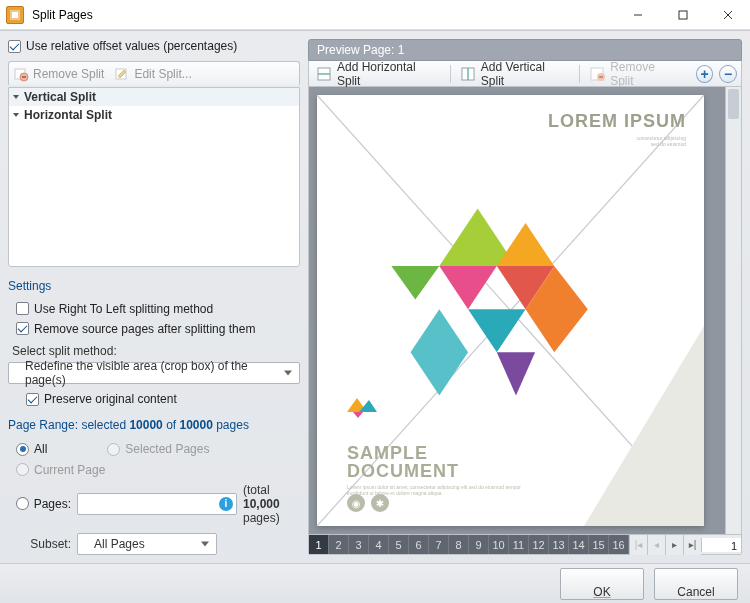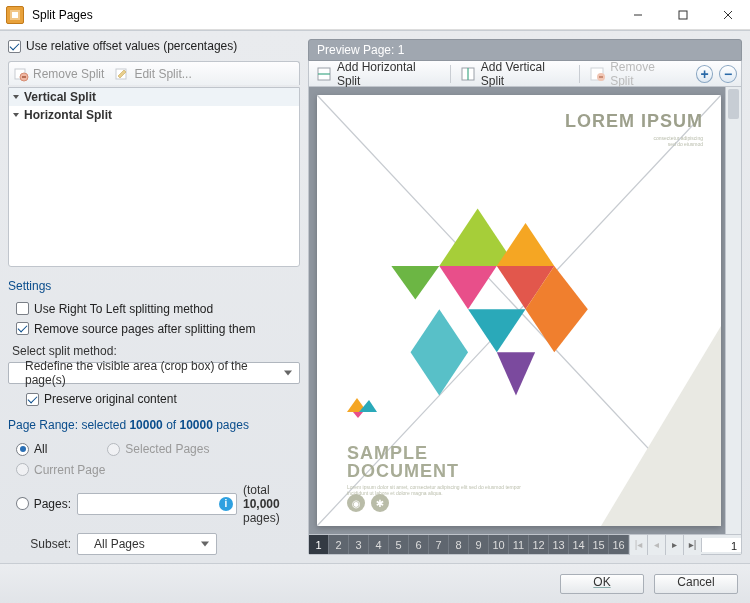--- a/index.html
+++ b/index.html
@@ -51,37 +51,37 @@
 
   
   .prev-header { background:#a0a7b0; color:#fff; font-size:12px; padding:3px 8px; border-radius:3px 3px 0 0; border:1px solid #8e959e;}
   .prev-toolbar { height:26px; background:linear-gradient(#fdfdfe,#e9edf1); border:1px solid #c0c5cc; border-top:none; display:flex; align-items:center; padding:0 4px; gap:6px;}
   .pbtn { display:flex; align-items:center; gap:4px; font-size:12px; color:#333; padding:0 4px; height:22px; border-radius:2px;}
   .pbtn .ic { width:16px; height:14px; }
   .sep { width:1px; height:18px; background:#c9cdd3; }
   .circle-btn { width:18px; height:18px; border-radius:50%; border:1px solid #8aa6c2; display:flex; align-items:center; justify-content:center; background:linear-gradient(#fff,#dfe9f3); color:#2b6aa8; font-weight:700; font-size:14px; line-height:1;}
 
   .preview-wrap { flex:1; border:1px solid #c0c5cc; border-top:none; background:#8f969f; display:flex; padding:0; position:relative;}
-  .page-canvas { flex:1; margin:8px 4px 8px 8px; background:#fff; position:relative; box-shadow:0 2px 6px rgba(0,0,0,.25); overflow:hidden;}
+  .page-canvas { flex:1; margin:8px 21px 8px 8px; background:#fff; position:relative; box-shadow:0 2px 6px rgba(0,0,0,.25); overflow:hidden;}
   .vscroll { width:16px; background:#e8ecef; border-left:1px solid #c0c5cc; position:relative;}
   .vscroll::before { content:""; position:absolute; top:2px; left:2px; right:2px; height:30px; background:#c7cdd4; border-radius:2px;}
 
   .diag1,.diag2 { position:absolute; top:0; left:0; width:100%; height:100%; }
 
   .pager { height:20px; border:1px solid #c0c5cc; border-top:none; border-radius:0 0 3px 3px; background:#5f666f; display:flex; align-items:stretch; font-size:11px; color:#ddd;}
   .pg { width:20px; display:flex; align-items:center; justify-content:center; border-right:1px solid #747b84;}
   .pg.cur { background:#333a43; color:#fff; }
   .pager-nav { margin-left:auto; display:flex; align-items:center; background:#e8ecef;}
   .navb { width:18px; height:20px; display:flex; align-items:center; justify-content:center; color:#666; background:#e8ecef; border-left:1px solid #c0c5cc; font-size:10px;}
   .navb.dis { color:#bbb;}
   .pgnum { width:40px; background:#fff; border-left:1px solid #c0c5cc; color:#222; text-align:right; padding:2px 4px 0 0;}
 
   
   .footer { position:absolute; bottom:0; left:0; right:0; height:40px; background:linear-gradient(#ebedf0,#e1e4e8); border-top:1px solid #c8cdd3; display:flex; align-items:center; justify-content:flex-end; padding:0 12px; gap:10px;}
-  .btn { min-width:84px; height:20px; background:linear-gradient(#fefefe,#e6e9ec); border:1px solid #a9afb7; border-radius:2px; color:#333; font-size:12px; display:flex; align-items:flex-start; justify-content:center;}
+  .btn { min-width:84px; height:32px; background:linear-gradient(#fefefe,#e6e9ec); border:1px solid #a9afb7; border-radius:2px; color:#333; font-size:12px; display:flex; align-items:flex-end; justify-content:center;}
   .btn.default { text-decoration:underline; text-decoration-color:#8aa; }
 
   .row { display:flex; align-items:center; gap:6px; }
 
   
   .doc-title { position:absolute; top:16px; right:18px; text-align:right; color:#9da08c; }
   .doc-title .t1 { font-size:18px; letter-spacing:1px; font-weight:600;}
   .doc-title .t2 { font-size:5px; line-height:6px; color:#b8bcab; margin-top:3px;}
   .tangram { position:absolute; left:60px; top:80px; width:230px; height:230px;}
   .tangram svg { width:100%; height:100%; overflow:visible;}

